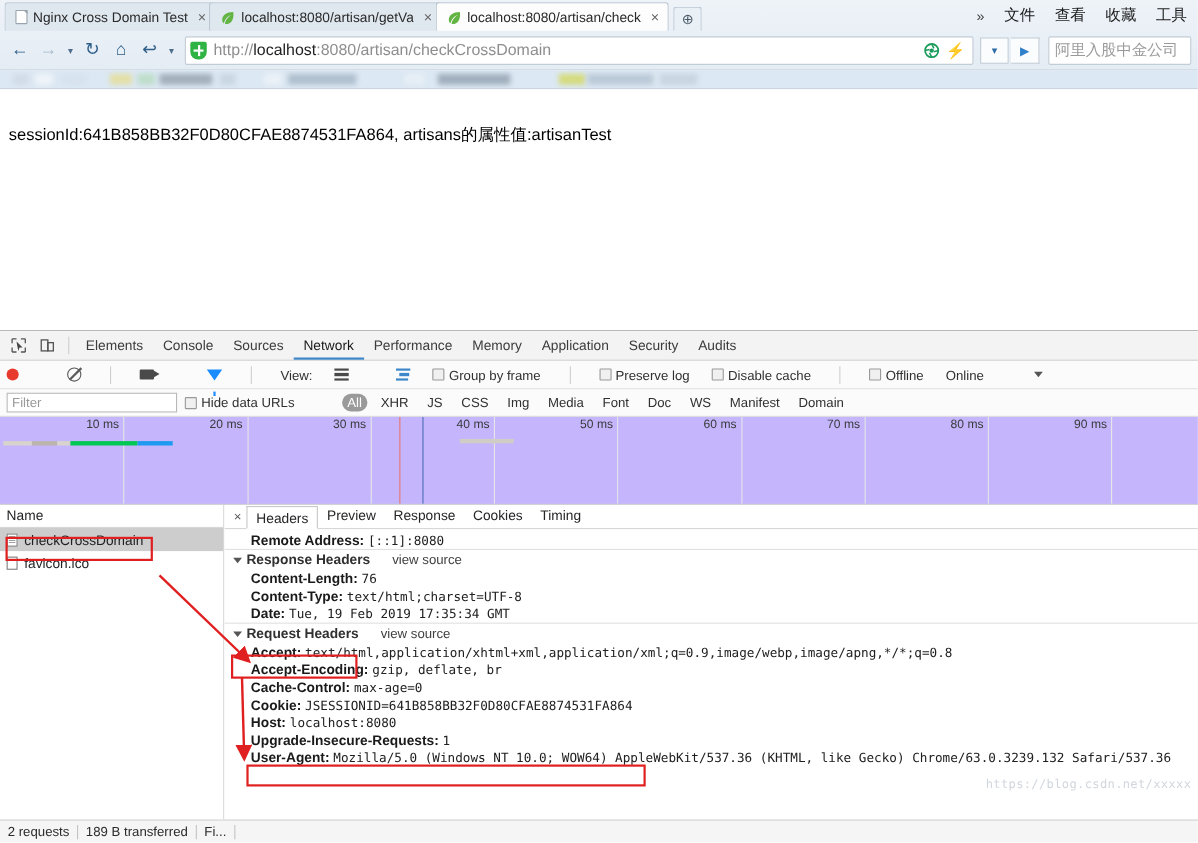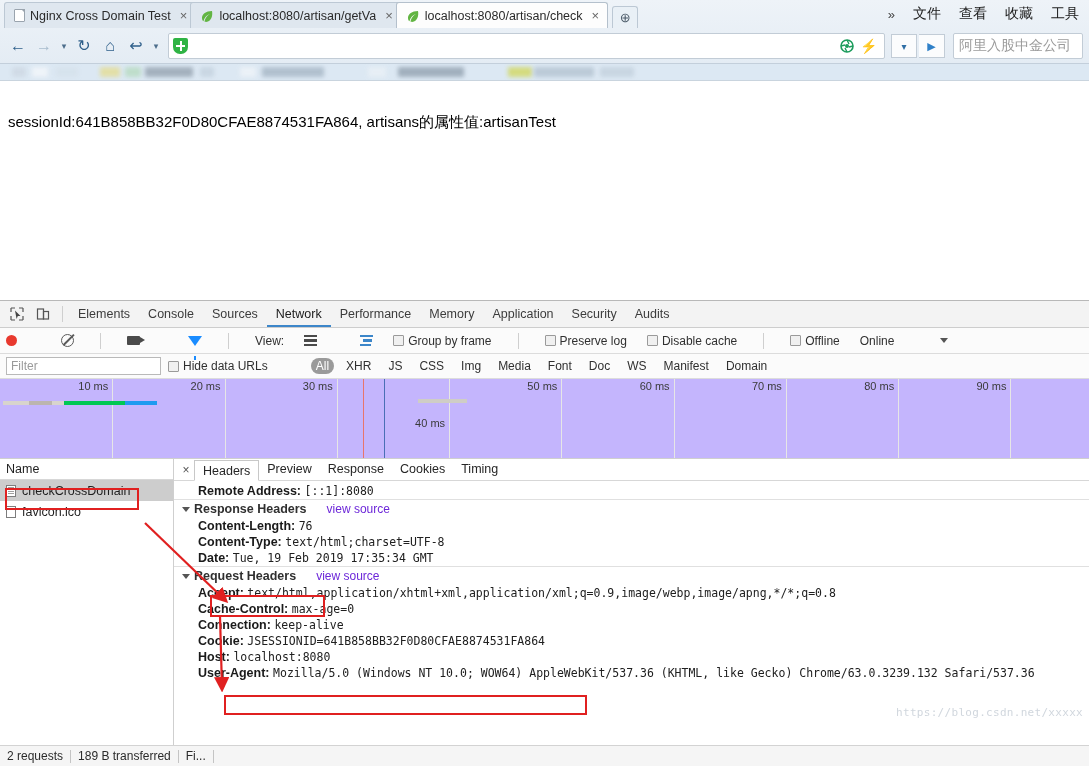--- a/index.html
+++ b/index.html
@@ -326,21 +326,21 @@
   .ov-row { position: absolute; height: 4px; border-radius: 0; }
   .ov-marker { position:absolute; top:0; bottom:0; width:1px; }
 
   
   .dt-body {
     position: absolute;
     top: 158px; left: 0; right: 0; bottom: 21px;
     display: flex;
   }
   .names-pane {
-    width: 174px;
+    width: 204px;
     border-right: 1px solid #cfcfcf;
     position: relative;
     background: #fff;
   }
   .names-head {
     height: 21px;
     line-height: 21px;
     font-size: 12.5px;
     padding-left: 6px;
     border-bottom: 1px solid #d7d7d7;
@@ -386,21 +386,21 @@
 
   .hdr-scroll { padding: 2px 0 0 0; }
   .hdr-line { font-size: 12.5px; line-height: 16px; padding-left: 24px; color:#202020; white-space: nowrap;}
   .hdr-line .k { font-weight: bold; color:#1a1a1a; }
   .hdr-line .v { font-family: "DejaVu Sans Mono", monospace; font-size: 11.5px; color:#202020;}
   .hdr-section {
     font-size: 12.5px; font-weight: bold; padding-left: 8px; line-height: 18px;
     border-top: 1px solid #e0e0e0;
     display:flex; align-items:center; gap: 4px;
   }
-  .hdr-section .vs { font-weight: normal; color:#6d28d9; margin-left: 16px; font-size: 12px;}
+  .hdr-section .vs { font-weight: normal; color:#404040; margin-left: 16px; font-size: 12px;}
   .tri-d { width:0;height:0;border-top:5px solid #555;border-left:4px solid transparent;border-right:4px solid transparent;}
 
   .dt-status {
     position: absolute;
     left: 0; right: 0; bottom: 0;
     height: 21px;
     border-top: 1px solid #d3d3d3;
     background: #f5f5f5;
     display: flex;
     align-items: center;
@@ -472,20 +472,21 @@
       <div class="nav-btn">←</div>
       <div class="nav-btn dim">→</div>
       <div class="nav-caret">▾</div>
       <div class="nav-btn">↻</div>
       <div class="nav-btn">⌂</div>
       <div class="nav-btn">↩</div>
       <div class="nav-caret">▾</div>
 
       <div class="omnibox">
         <span class="shield"></span>
+        <span class="url-text"><span class="path">http://</span><span class="host">localhost</span><span class="path">:8080/artisan/checkCrossDomain</span></span>
         <span style="flex:1"></span>
         <span class="omni-right">
           <span class="ico-flower">
             <svg width="14" height="14" viewBox="0 0 14 14">
               <circle cx="7" cy="7" r="6" fill="none" stroke="#1c9c5c" stroke-width="1.6"></circle>
               <circle cx="7" cy="7" r="2" fill="#1c9c5c"></circle>
               <path d="M7 1 L9 5 M13 7 L9 8 M7 13 L5 9 M1 7 L5 6" stroke="#1c9c5c" stroke-width="1.4"></path>
             </svg>
           </span>
           <span class="ico-bolt">⚡</span>
@@ -616,21 +617,21 @@
 
     <div class="overview">
       <div class="ov-ticks" id="ov-ticks">
           <div class="ov-tick" style="left: 112.268px;"></div>
           <div class="ov-tick-label" style="left: 112.268px;">10 ms</div>
           <div class="ov-tick" style="left: 224.536px;"></div>
           <div class="ov-tick-label" style="left: 224.536px;">20 ms</div>
           <div class="ov-tick" style="left: 336.804px;"></div>
           <div class="ov-tick-label" style="left: 336.804px;">30 ms</div>
           <div class="ov-tick" style="left: 449.072px;"></div>
-          <div class="ov-tick-label" style="left: 449.072px; margin-top: 37px;">40 ms</div>
+          <div class="ov-tick-label" style="left: 449.072px;">40 ms</div>
           <div class="ov-tick" style="left: 561.34px;"></div>
           <div class="ov-tick-label" style="left: 561.34px;">50 ms</div>
           <div class="ov-tick" style="left: 673.608px;"></div>
           <div class="ov-tick-label" style="left: 673.608px;">60 ms</div>
           <div class="ov-tick" style="left: 785.876px;"></div>
           <div class="ov-tick-label" style="left: 785.876px;">70 ms</div>
           <div class="ov-tick" style="left: 898.144px;"></div>
           <div class="ov-tick-label" style="left: 898.144px;">80 ms</div>
           <div class="ov-tick" style="left: 1010.41px;"></div>
           <div class="ov-tick-label" style="left: 1010.41px;">90 ms</div>
@@ -701,34 +702,38 @@
             <span class="tri-d"></span>
             <span>Request Headers</span>
             <span class="vs">view source</span>
           </div>
 
           <div class="hdr-line">
             <span class="k">Accept:</span>
             <span class="v">text/html,application/xhtml+xml,application/xml;q=0.9,image/webp,image/apng,*/*;q=0.8</span>
           </div>
           <div class="hdr-line">
+            <span class="k">Accept-Encoding:</span>
+            <span class="v">gzip, deflate, br</span>
+          </div>
+          <div class="hdr-line">
             <span class="k">Cache-Control:</span>
             <span class="v">max-age=0</span>
-          </div>
-          <div class="hdr-line">
-            <span class="k">Connection:</span>
-            <span class="v">keep-alive</span>
           </div>
           <div class="hdr-line" id="cookie-line">
             <span class="k">Cookie:</span>
             <span class="v">JSESSIONID=641B858BB32F0D80CFAE8874531FA864</span>
           </div>
           <div class="hdr-line">
             <span class="k">Host:</span>
             <span class="v">localhost:8080</span>
+          </div>
+          <div class="hdr-line">
+            <span class="k">Upgrade-Insecure-Requests:</span>
+            <span class="v">1</span>
           </div>
           <div class="hdr-line">
             <span class="k">User-Agent:</span>
             <span class="v">Mozilla/5.0 (Windows NT 10.0; WOW64) AppleWebKit/537.36 (KHTML, like Gecko) Chrome/63.0.3239.132 Safari/537.36</span>
           </div>
 
         </div>
 
         <div class="wm">https://blog.csdn.net/xxxxx</div>
       </div>

